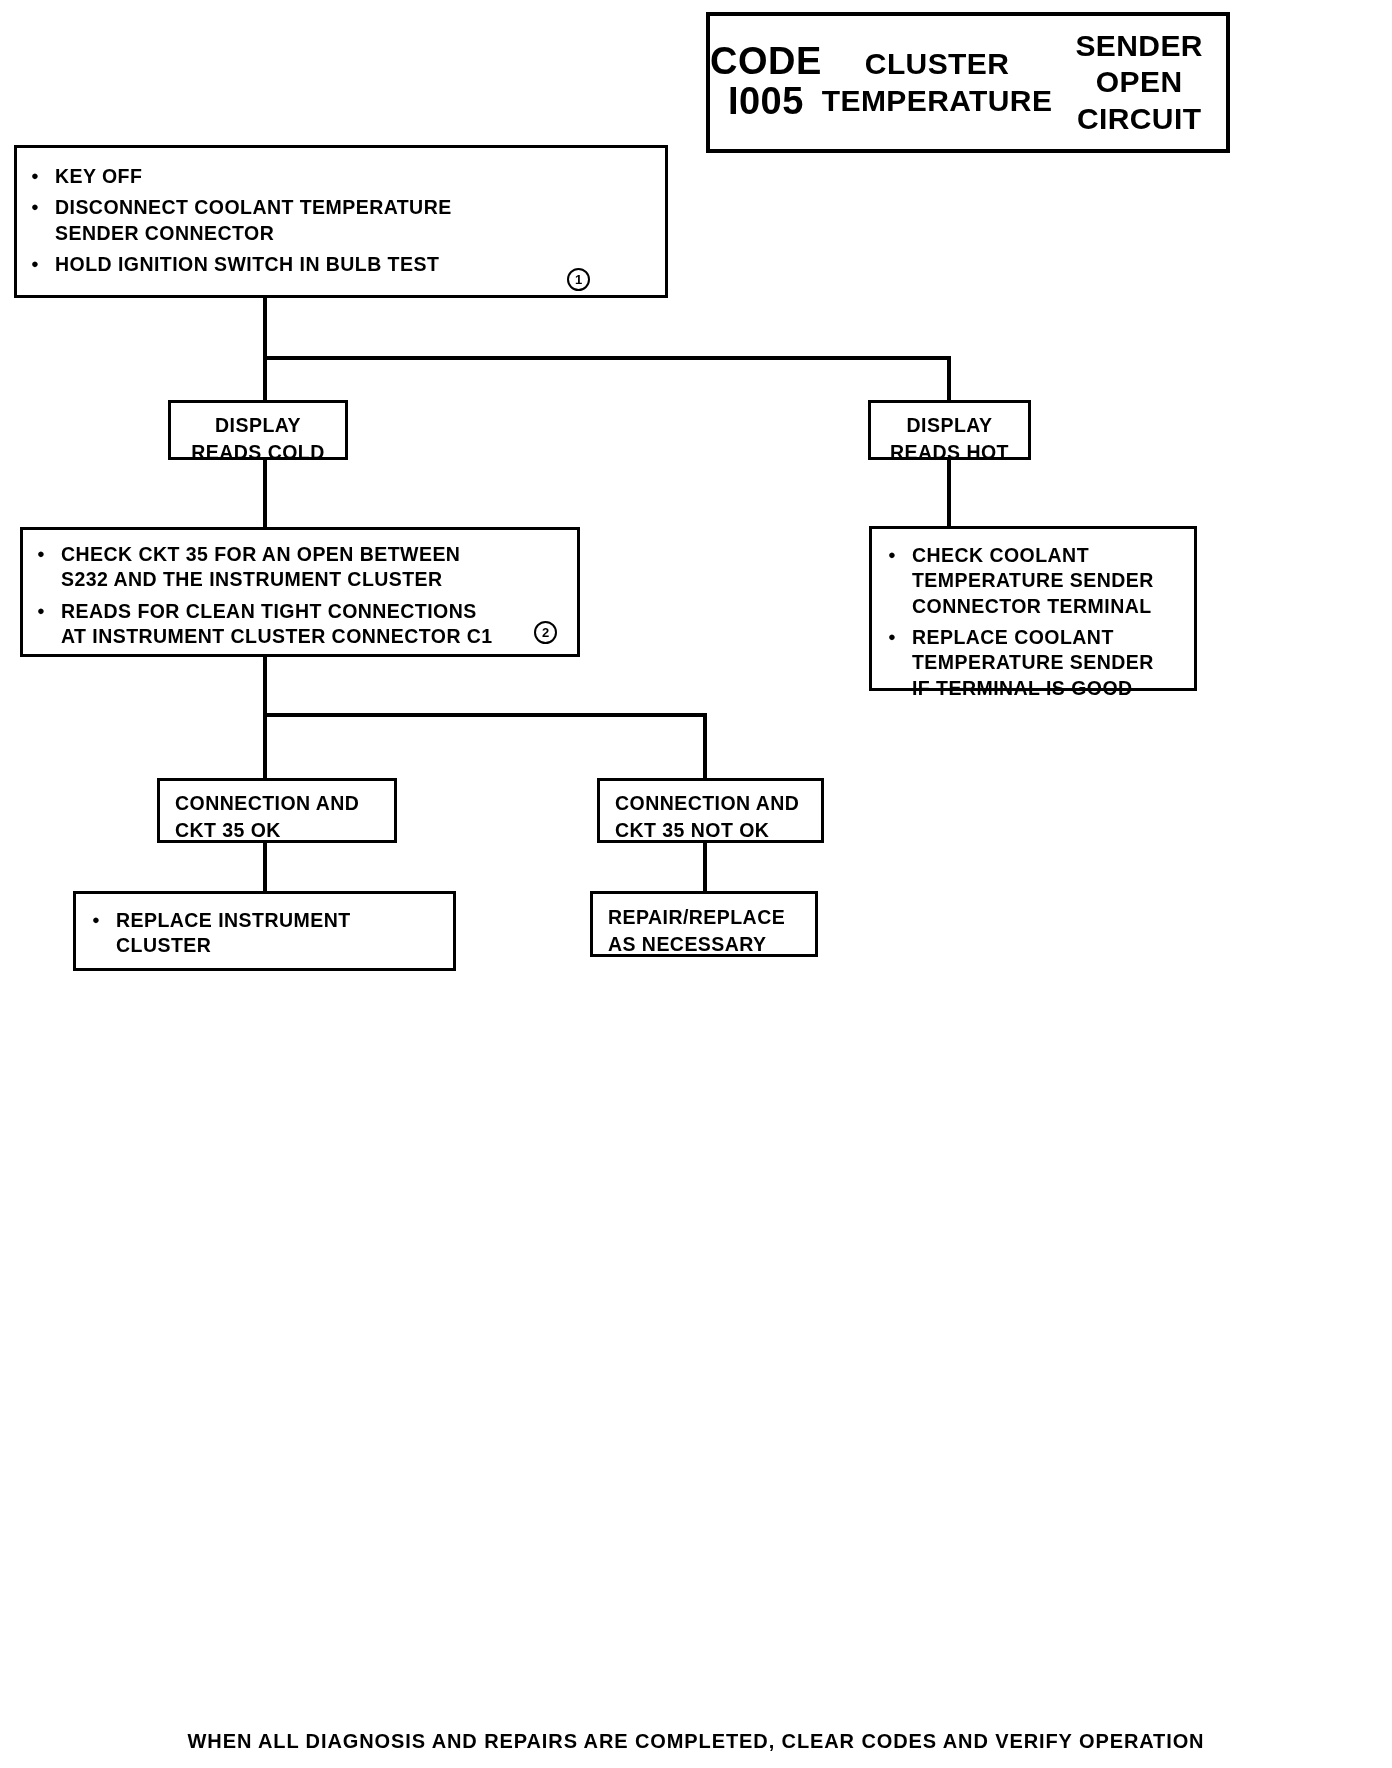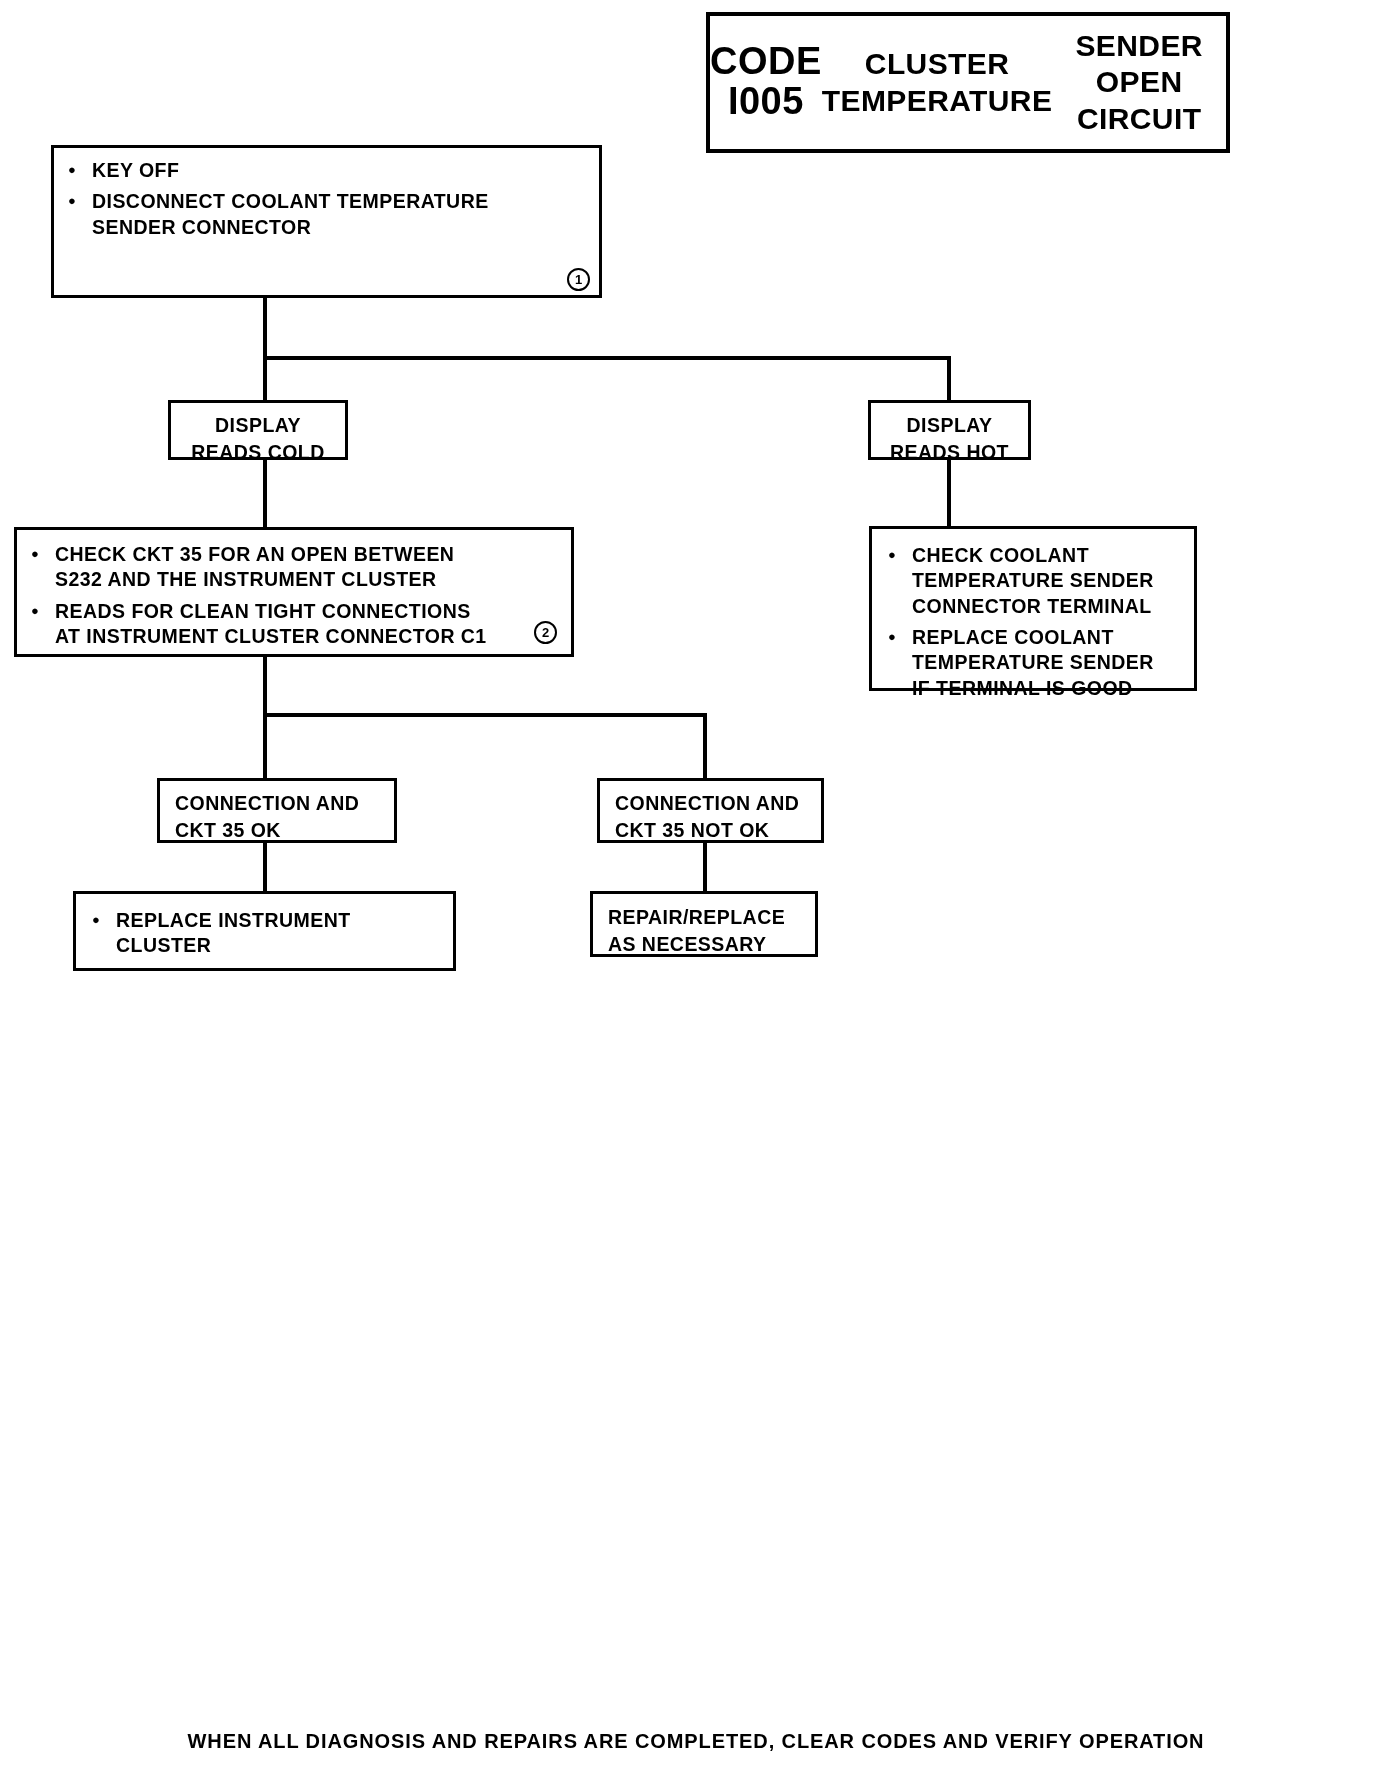--- a/index.html
+++ b/index.html
@@ -110,43 +110,42 @@
     line-height: 20px;
     text-align: center;
     box-sizing: border-box;
     background: #fff;
   }
 
   
   #box-step1 {
     left: 14px;
     top: 145px;
-    width: 551px;
+    width: 654px;
     height: 153px;
-    padding: 10px 10px 0 12px;
-    margin-left: 37px;
+    padding: 16px 10px 0 12px;
   }
   #box-reads-cold {
     left: 168px;
     top: 400px;
     width: 180px;
     height: 60px;
     padding: 9px 0 0 0;
     text-align: center;
   }
   #box-reads-hot {
     left: 868px;
     top: 400px;
     width: 163px;
     height: 60px;
     padding: 9px 0 0 0;
     text-align: center;
   }
   #box-check-ckt {
-    left: 14px;
+    left: 20px;
     top: 527px;
     width: 560px;
     height: 130px;
     padding: 12px 8px 0 12px;
   }
   #box-check-sender {
     left: 869px;
     top: 526px;
     width: 328px;
     height: 165px;
@@ -202,20 +201,21 @@
     <div class="title-line1">CODE I005</div>
     <div class="title-line2">CLUSTER TEMPERATURE</div>
     <div class="title-line3">SENDER OPEN CIRCUIT</div>
   </div>
 
   <div class="box" id="box-step1">
     <ul class="bullet-list">
       <li>KEY OFF</li>
       <li>DISCONNECT COOLANT TEMPERATURE
 SENDER CONNECTOR</li>
+      <li>HOLD IGNITION SWITCH IN BULB TEST</li>
     </ul>
   </div>
   <div class="circle-ref" style="left:567px; top:268px;">1</div>
 
   <div class="vline" style="left:263px; top:298px; height:106px;"></div>
   <div class="hline" style="left:263px; top:356px; width:688px;"></div>
   <div class="vline" style="left:947px; top:356px; height:48px;"></div>
 
   <div class="box" id="box-reads-cold">
     <div class="plain-text">DISPLAY

